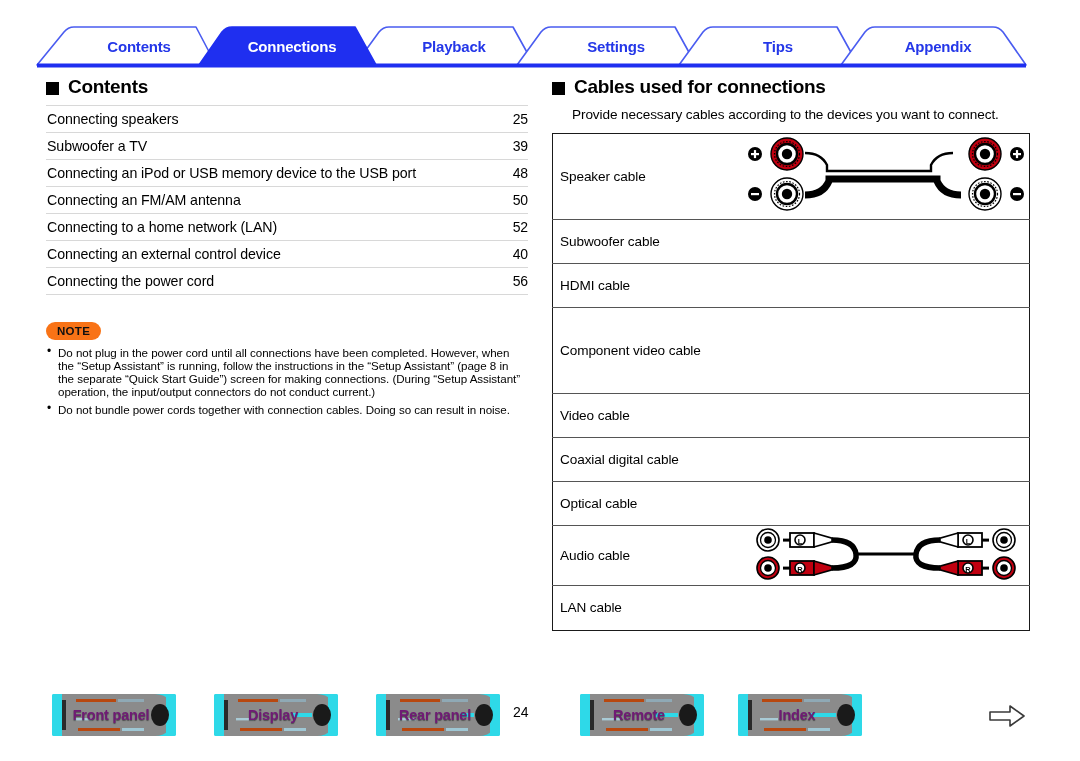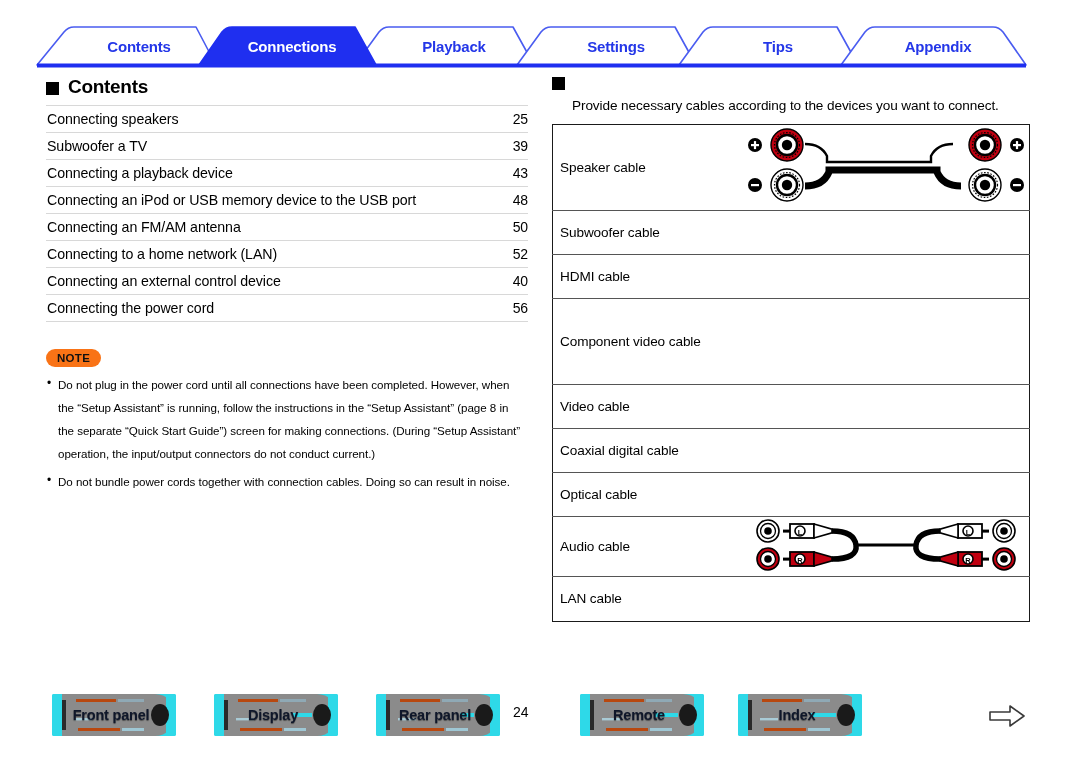--- a/index.html
+++ b/index.html
@@ -85,21 +85,21 @@
     letter-spacing: 0.3px;
     border-radius: 9px;
     padding: 3px 11px 3px 11px;
     margin-bottom: 6px;
   }
   .note-list { margin: 0; padding: 0; list-style: none; }
   .note-list li {
     position: relative;
     padding-left: 12px;
     font-size: 11.6px;
-    line-height: 23px;
+    line-height: 13px;
     margin-bottom: 5px;
     letter-spacing: -0.05px;
   }
   .note-list li::before {
     content: "\2022";
     position: absolute;
     left: 1px; top: -1px;
     font-size: 12px;
   }
 
@@ -144,21 +144,21 @@
     width: 114px; height: 42px;
     background: #8b8b8b;
     border-radius: 0 21px 21px 0;
   }
   .navbtn .streaks { position: absolute; left: 0; top: 0; width: 124px; height: 42px; }
   .navbtn .txt {
     position: absolute;
     left: 0; top: 0;
     width: 124px; height: 42px;
     display: flex; align-items: center; justify-content: center;
-    color: #0f172a;
+    color: #701a75;
     font-size: 14.5px;
     font-weight: bold;
     letter-spacing: -0.2px;
     text-shadow: 0 1px 1px rgba(0,0,0,.45);
     padding-right: 6px;
   }
   #page-num {
     position: absolute;
     left: 513px; top: 704px;
     font-size: 14px;
@@ -203,24 +203,20 @@
     <div id="toc">
       <div class="toc-row">
         <span class="toc-title">Connecting speakers</span>
         <span class="toc-page">25</span>
       </div>
       <div class="toc-row">
         <span class="toc-title">Subwoofer a TV</span>
         <span class="toc-page">39</span>
       </div>
       <div class="toc-row">
-        <span class="toc-title">Connecting a playback device</span>
-        <span class="toc-page">43</span>
-      </div>
-      <div class="toc-row">
         <span class="toc-title">Connecting an iPod or USB memory device to the USB port</span>
         <span class="toc-page">48</span>
       </div>
       <div class="toc-row">
         <span class="toc-title">Connecting an FM/AM antenna</span>
         <span class="toc-page">50</span>
       </div>
       <div class="toc-row">
         <span class="toc-title">Connecting to a home network (LAN)</span>
         <span class="toc-page">52</span>
@@ -241,20 +237,21 @@
         <li>Do not plug in the power cord until all connections have been completed. However, when the “Setup Assistant” is running, follow the instructions in the “Setup Assistant” (page 8 in the separate “Quick Start Guide”) screen for making connections. (During “Setup Assistant” operation, the input/output connectors do not conduct current.)</li>
         <li>Do not bundle power cords together with connection cables. Doing so can result in noise.</li>
       </ul>
     </div>
   </div>
 
   <div class="col-right">
 
     <div class="sec-head">
       <span class="sq"></span>
+      <span>Cables used for connections</span>
     </div>
 
     <p class="intro">Provide necessary cables according to the devices you want to connect.</p>
 
     <table id="cable-table">
       <tbody>
 
         <tr style="height:86px">
           <td style="width:190px">Speaker cable</td>
           <td class="pic">

